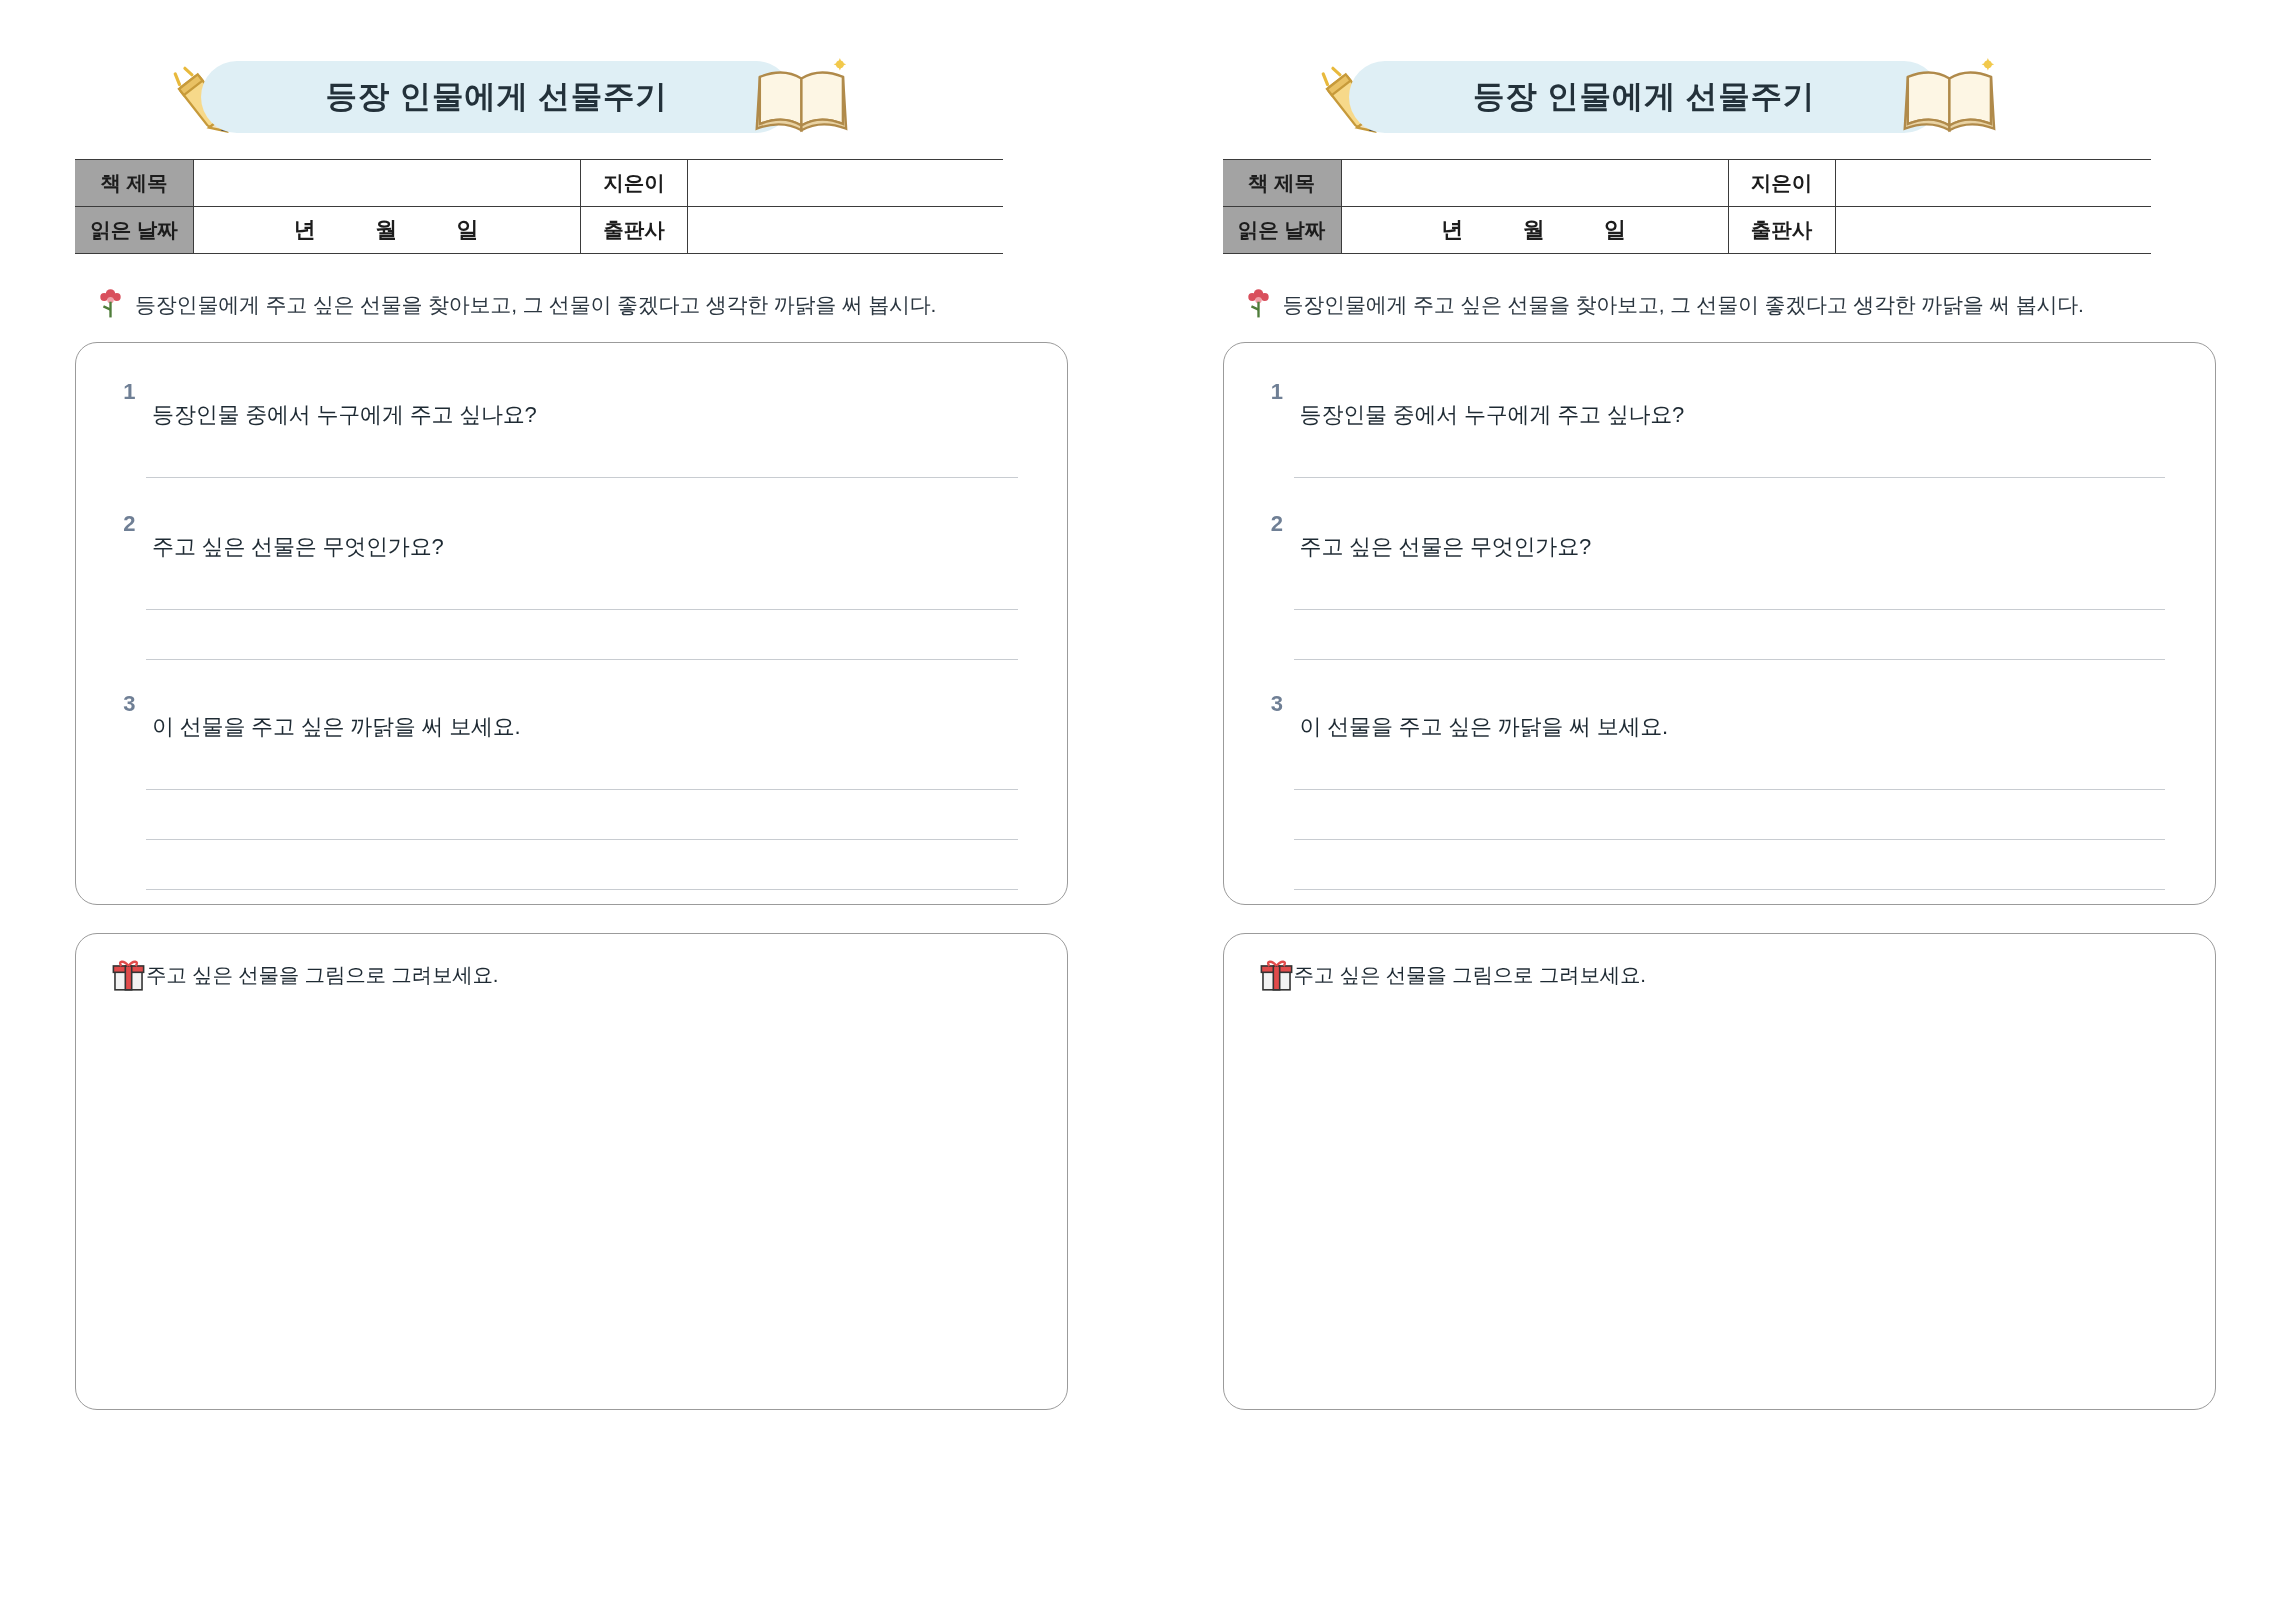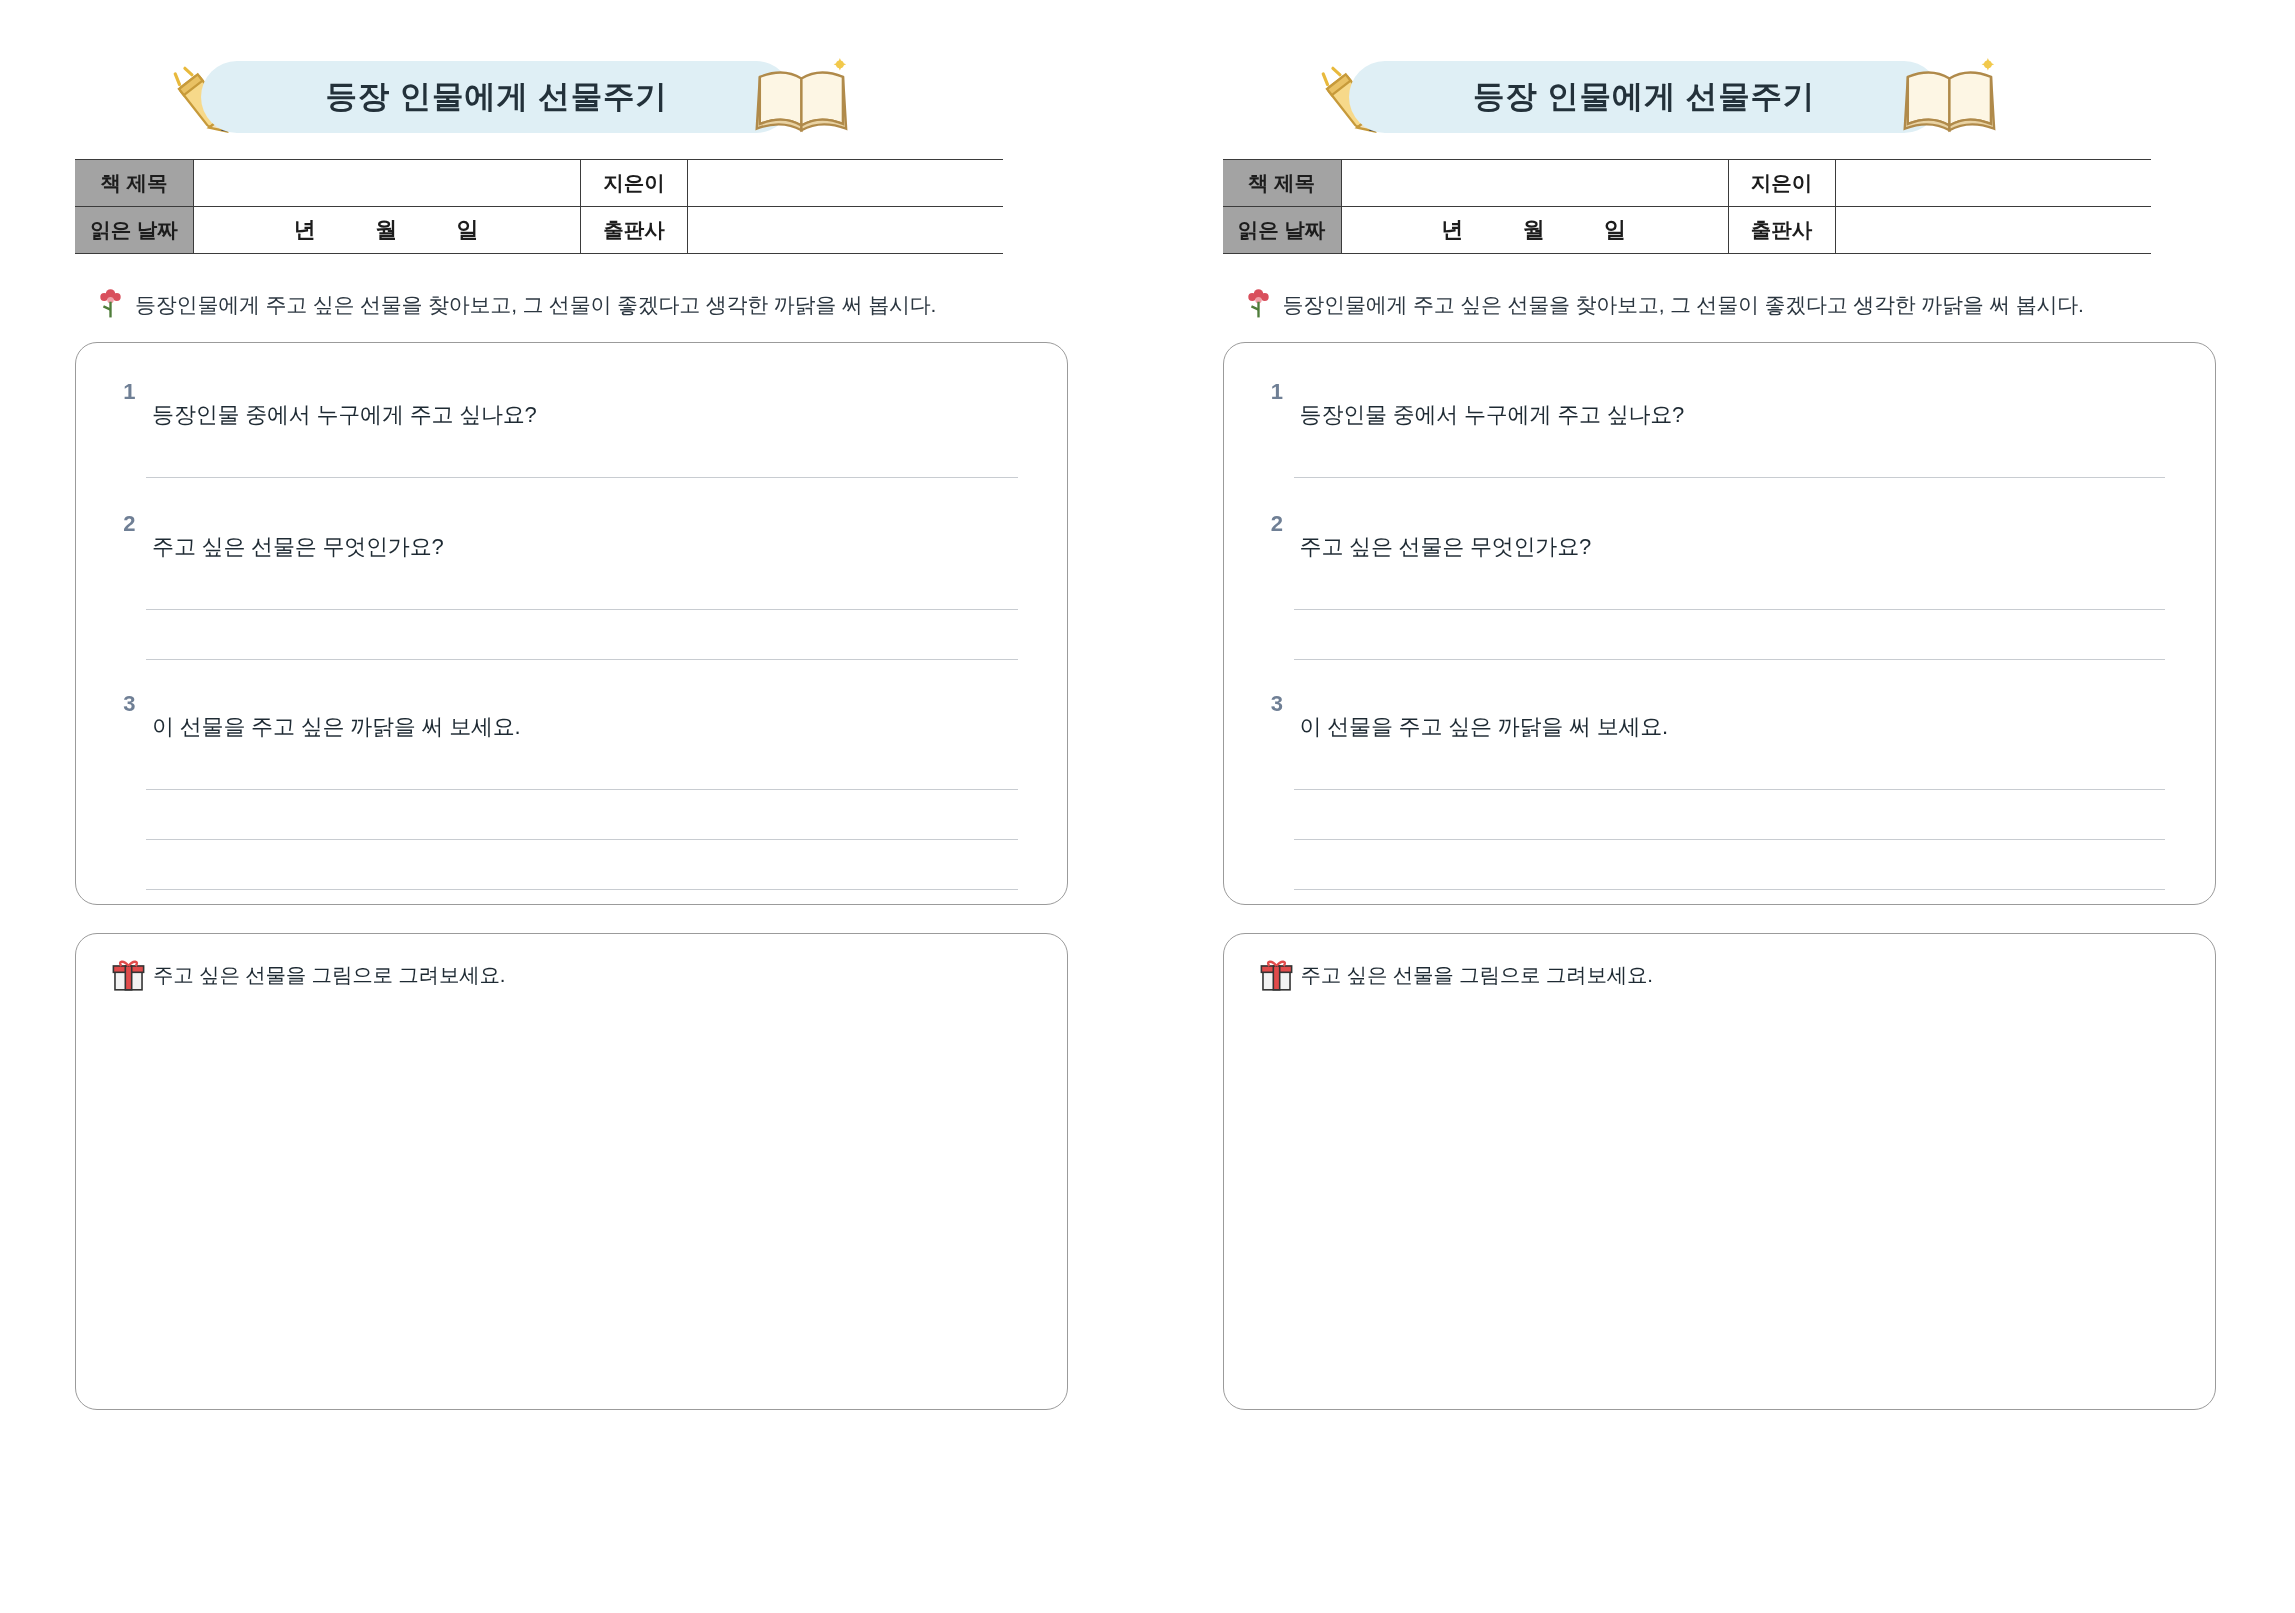--- a/index.html
+++ b/index.html
@@ -171,21 +171,21 @@
     width: 993px;
     height: 477px;
     border: 1.6px solid #9b9b9b;
     border-radius: 22px;
     box-sizing: border-box;
     padding: 23.6px 35px;
   }
   .draw-head {
     display: flex;
     align-items: center;
-    gap: 7px;
+    gap: 0;
   }
   .draw-text {
     font-size: 20.5px;
     color: #1e2a33;
     letter-spacing: -0.2px;
   }
   .gift-icon { width: 35px; height: 35px; }
 </style>
 </head>
 <body>

